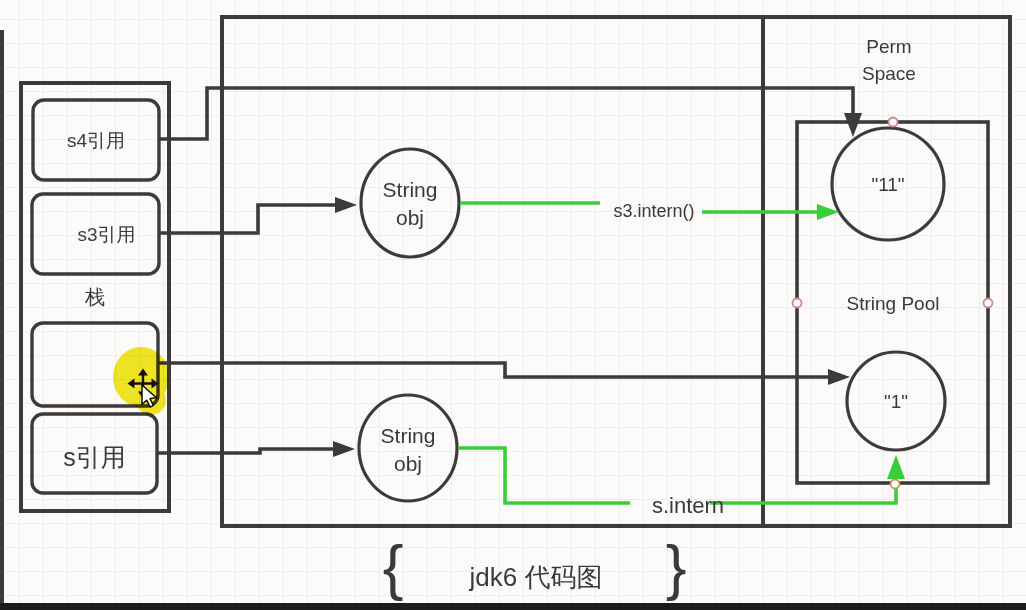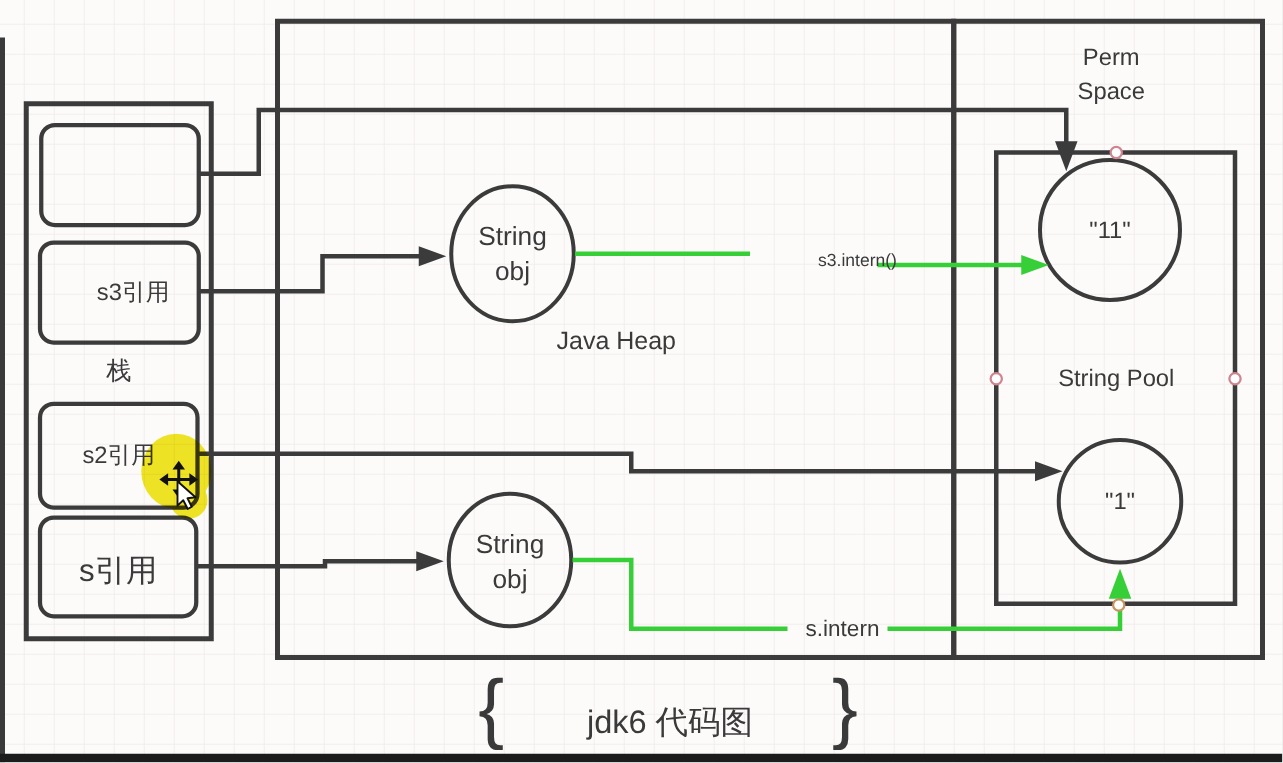--- a/index.html
+++ b/index.html
@@ -74,36 +74,35 @@
 
     <circle class="handle" cx="893" cy="122" r="4.5"></circle>
     <circle class="handle" cx="797" cy="303" r="4.5"></circle>
     <circle class="handle" cx="988" cy="303" r="4.5"></circle>
     <circle class="handle" style="stroke:#c9935f" cx="895" cy="484" r="4.5"></circle>
 
     <rect x="0" y="30" width="4" height="580" fill="#3a3a3a"></rect>
     <rect x="0" y="603" width="1026" height="7" fill="#1c1c1c"></rect>
   </svg>
 
+  <div class="lbl" style="left:33px;top:129px;width:126px;font-size:19px">s4引用</div>
   <div class="lbl" style="left:32px;top:223px;width:149px;font-size:19px">s3引用</div>
-  <div class="lbl" style="left:32px;top:353px;width:126px;font-size:19px">s2引用</div>
   <div class="lbl" style="left:32px;top:442px;width:125px;font-size:25px">s引用</div>
   <div class="lbl" style="left:63px;top:285px;width:64px;font-size:20px">栈</div>
 
   <div class="lbl" style="left:375px;top:176px;width:70px;font-size:21px;line-height:1.32">String obj</div>
   <div class="lbl" style="left:373px;top:422px;width:70px;font-size:21px;line-height:1.32">String obj</div>
-  <div class="lbl" style="left:428px;top:261px;width:130px;font-size:20px">Java Heap</div>
 
   <div class="lbl" style="left:854px;top:34px;width:70px;font-size:19px;line-height:1.42">Perm Space</div>
   <div class="lbl" style="left:833px;top:292px;width:120px;font-size:19px">String Pool</div>
   <div class="lbl" style="left:858px;top:173px;width:60px;font-size:19px">"11"</div>
   <div class="lbl" style="left:866px;top:390px;width:60px;font-size:19px">"1"</div>
 
-  <div class="lbl" style="left:634px;top:200px;width:104px;font-size:14px">s3.intern()</div>
-  <div class="lbl" style="left:635px;top:492px;width:78px;font-size:18px">s.intern</div>
+  <div class="lbl" style="left:602px;top:200px;width:104px;font-size:18px">s3.intern()</div>
+  <div class="lbl" style="left:649px;top:492px;width:78px;font-size:22px">s.intern</div>
 
   <div class="brace" style="left:372px;top:536px;width:42px">{</div>
   <div class="lbl" style="left:450px;top:561px;width:172px;font-size:26px">jdk6 代码图</div>
   <div class="brace" style="left:655px;top:536px;width:42px">}</div>
 
   <svg class="layer" id="highlight-layer" viewBox="0 0 1026 610">
     <ellipse cx="141" cy="377" rx="28" ry="30" fill="#f0e306"></ellipse>
     <circle cx="151" cy="400" r="15" fill="#f0e306"></circle>
   </svg>
 

